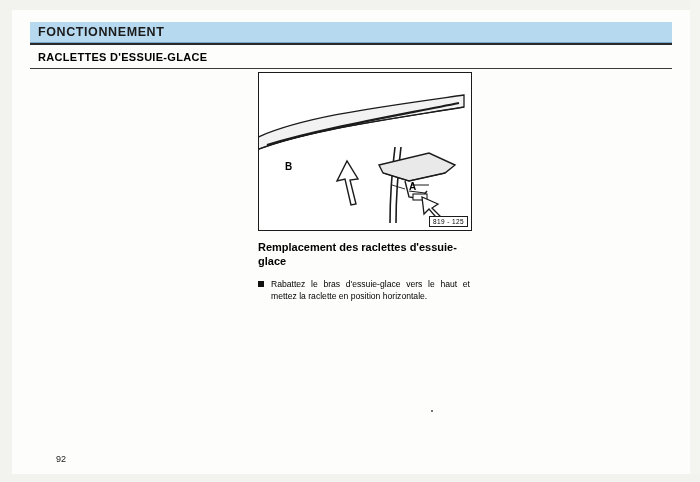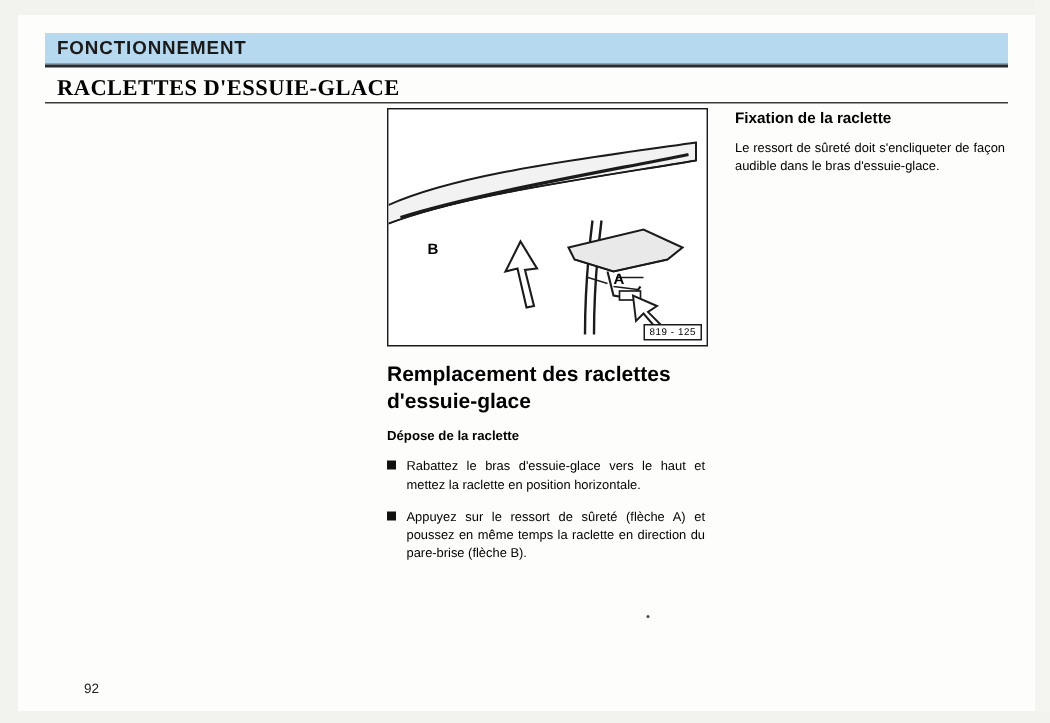--- a/index.html
+++ b/index.html
@@ -64,24 +64,23 @@
     top: 43px;
     width: 642px;
     height: 1.5px;
     background: #2b2b2b;
   }
 
   .section-title {
     position: absolute;
     left: 38px;
     top: 51px;
-    font-size: 15px;
+    font-size: 11px;
     font-weight: bold;
     letter-spacing: 0.3px;
-    font-family: Liberation Serif, serif;
   }
   .section-rule {
     position: absolute;
     left: 30px;
     top: 68px;
     width: 642px;
     height: 1px;
     background: #3a3a3a;
   }
 
@@ -125,21 +124,21 @@
   .fig-label {
     position: absolute;
     font-weight: bold;
     font-size: 10px;
   }
   .fig-label.a { left: 150px; top: 108px; }
   .fig-label.b { left: 26px; top: 88px; }
 
   .mid-heading {
     margin-top: 9px;
-    font-size: 14px;
+    font-size: 11px;
     font-weight: bold;
     line-height: 1.3;
   }
   .mid-subheading {
     margin-top: 9px;
     font-size: 8.8px;
     font-weight: bold;
   }
   .bullet-item {
     position: relative;
@@ -241,32 +240,23 @@
         <path d="M 182 150 L 170 136 L 165 141 L 163 124 L 179 131 L 173 135 L 186 148 Z" fill="#ffffff" stroke="#1b1b1b" stroke-width="1.3"></path>
 
         <path d="M 133 112 L 146 116" fill="none" stroke="#1b1b1b" stroke-width="0.9"></path>
       </svg>
       <div class="fig-label b">B</div>
       <div class="fig-label a">A</div>
       <div class="fig-caption-tag">819 - 125</div>
     </div>
 
     <div class="mid-heading">Remplacement des raclettes d'essuie-glace</div>
-    <div class="mid-subheading">Dépose de la raclette</div>
 
     <div class="bullet-item">
       <span class="bullet-sq"></span>
       <span>Rabattez le bras d'essuie-glace vers le haut et mettez la raclette en position horizontale.</span>
     </div>
-    <div class="bullet-item">
-      <span class="bullet-sq"></span>
-      <span>Appuyez sur le ressort de sûreté (flèche A) et poussez en même temps la raclette en direction du pare-brise (flèche B).</span>
-    </div>
   </div>
 
-  <div class="col-right">
-    <div class="right-heading">Fixation de la raclette</div>
-    <div class="right-body">Le ressort de sûreté doit s'encliqueter de façon audible dans le bras d'essuie-glace.</div>
-  </div>
 
   <div class="speck"></div>
   <div class="page-number">92</div>
 </div>
 
 </body></html>

